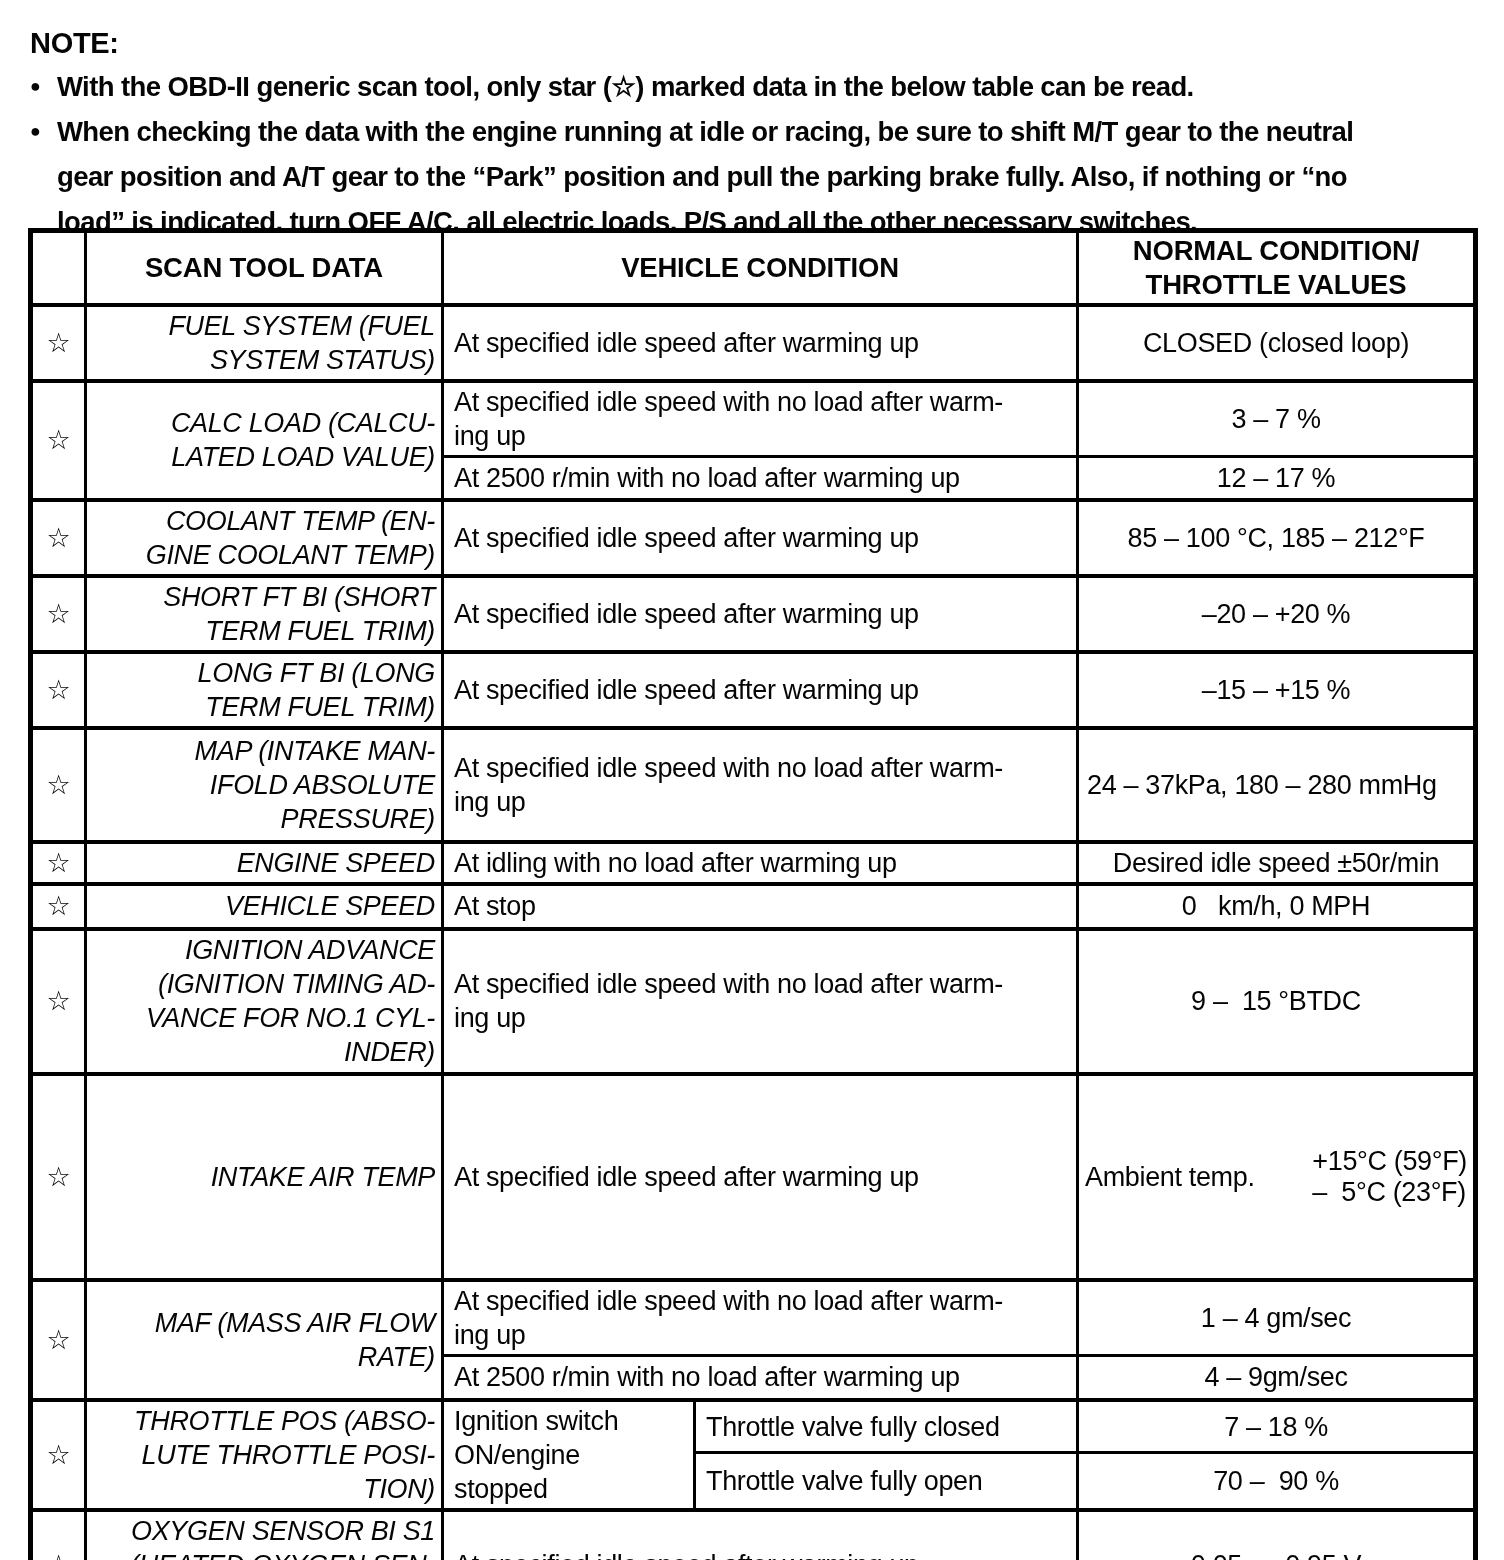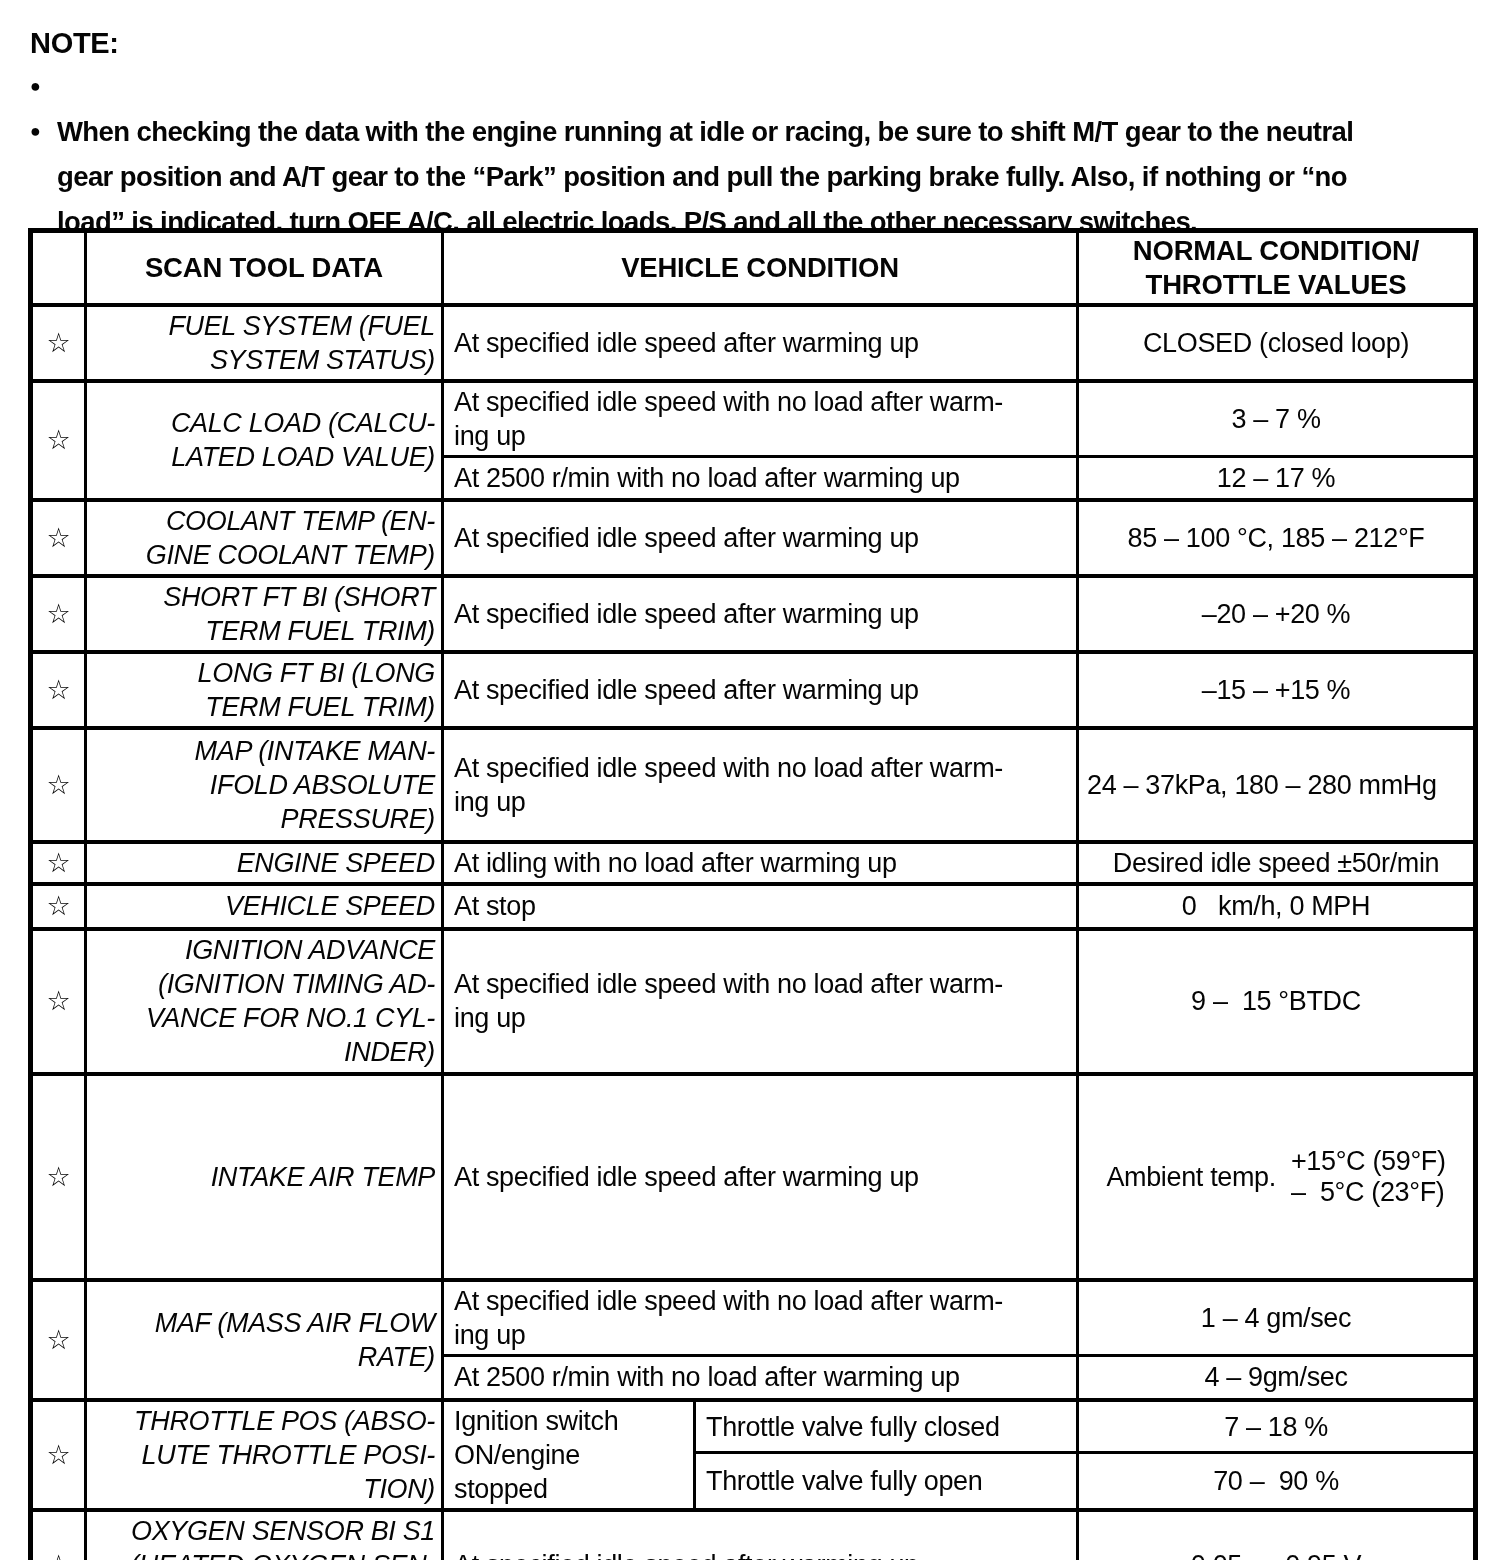--- a/index.html
+++ b/index.html
@@ -105,41 +105,42 @@
   tr.h-maf-a { height: 74px; }
   tr.h-maf-b { height: 45px; }
   tr.h-thr-a { height: 51px; }
   tr.h-thr-b { height: 55px; }
   tr.h-o2a   { height: 107px; }
 
   
   .ambient {
     display: flex;
     align-items: center;
-    justify-content: center;
+    justify-content: space-between;
     letter-spacing: -0.35px;
     gap: 15px;
   }
   .ambient .stack {
     display: flex;
     flex-direction: column;
     text-align: left;
     line-height: 31px;
     white-space: pre;
   }
 </style>
 </head>
 <body>
 
 <div class="page">
 
   <div class="note">
     <div class="note-title">NOTE:</div>
     <div class="note-bullet">
       <span class="dot">●</span>
+      <div class="note-text">With the OBD-II generic scan tool, only star (☆) marked data in the below table can be read.</div>
     </div>
     <div class="note-bullet">
       <span class="dot">●</span>
       <div class="note-text">When checking the data with the engine running at idle or racing, be sure to shift M/T gear to the neutral
 gear position and A/T gear to the “Park” position and pull the parking brake fully. Also, if nothing or “no
 load” is indicated, turn OFF A/C, all electric loads, P/S and all the other necessary switches.</div>
     </div>
   </div>
 
   <table class="scan">

